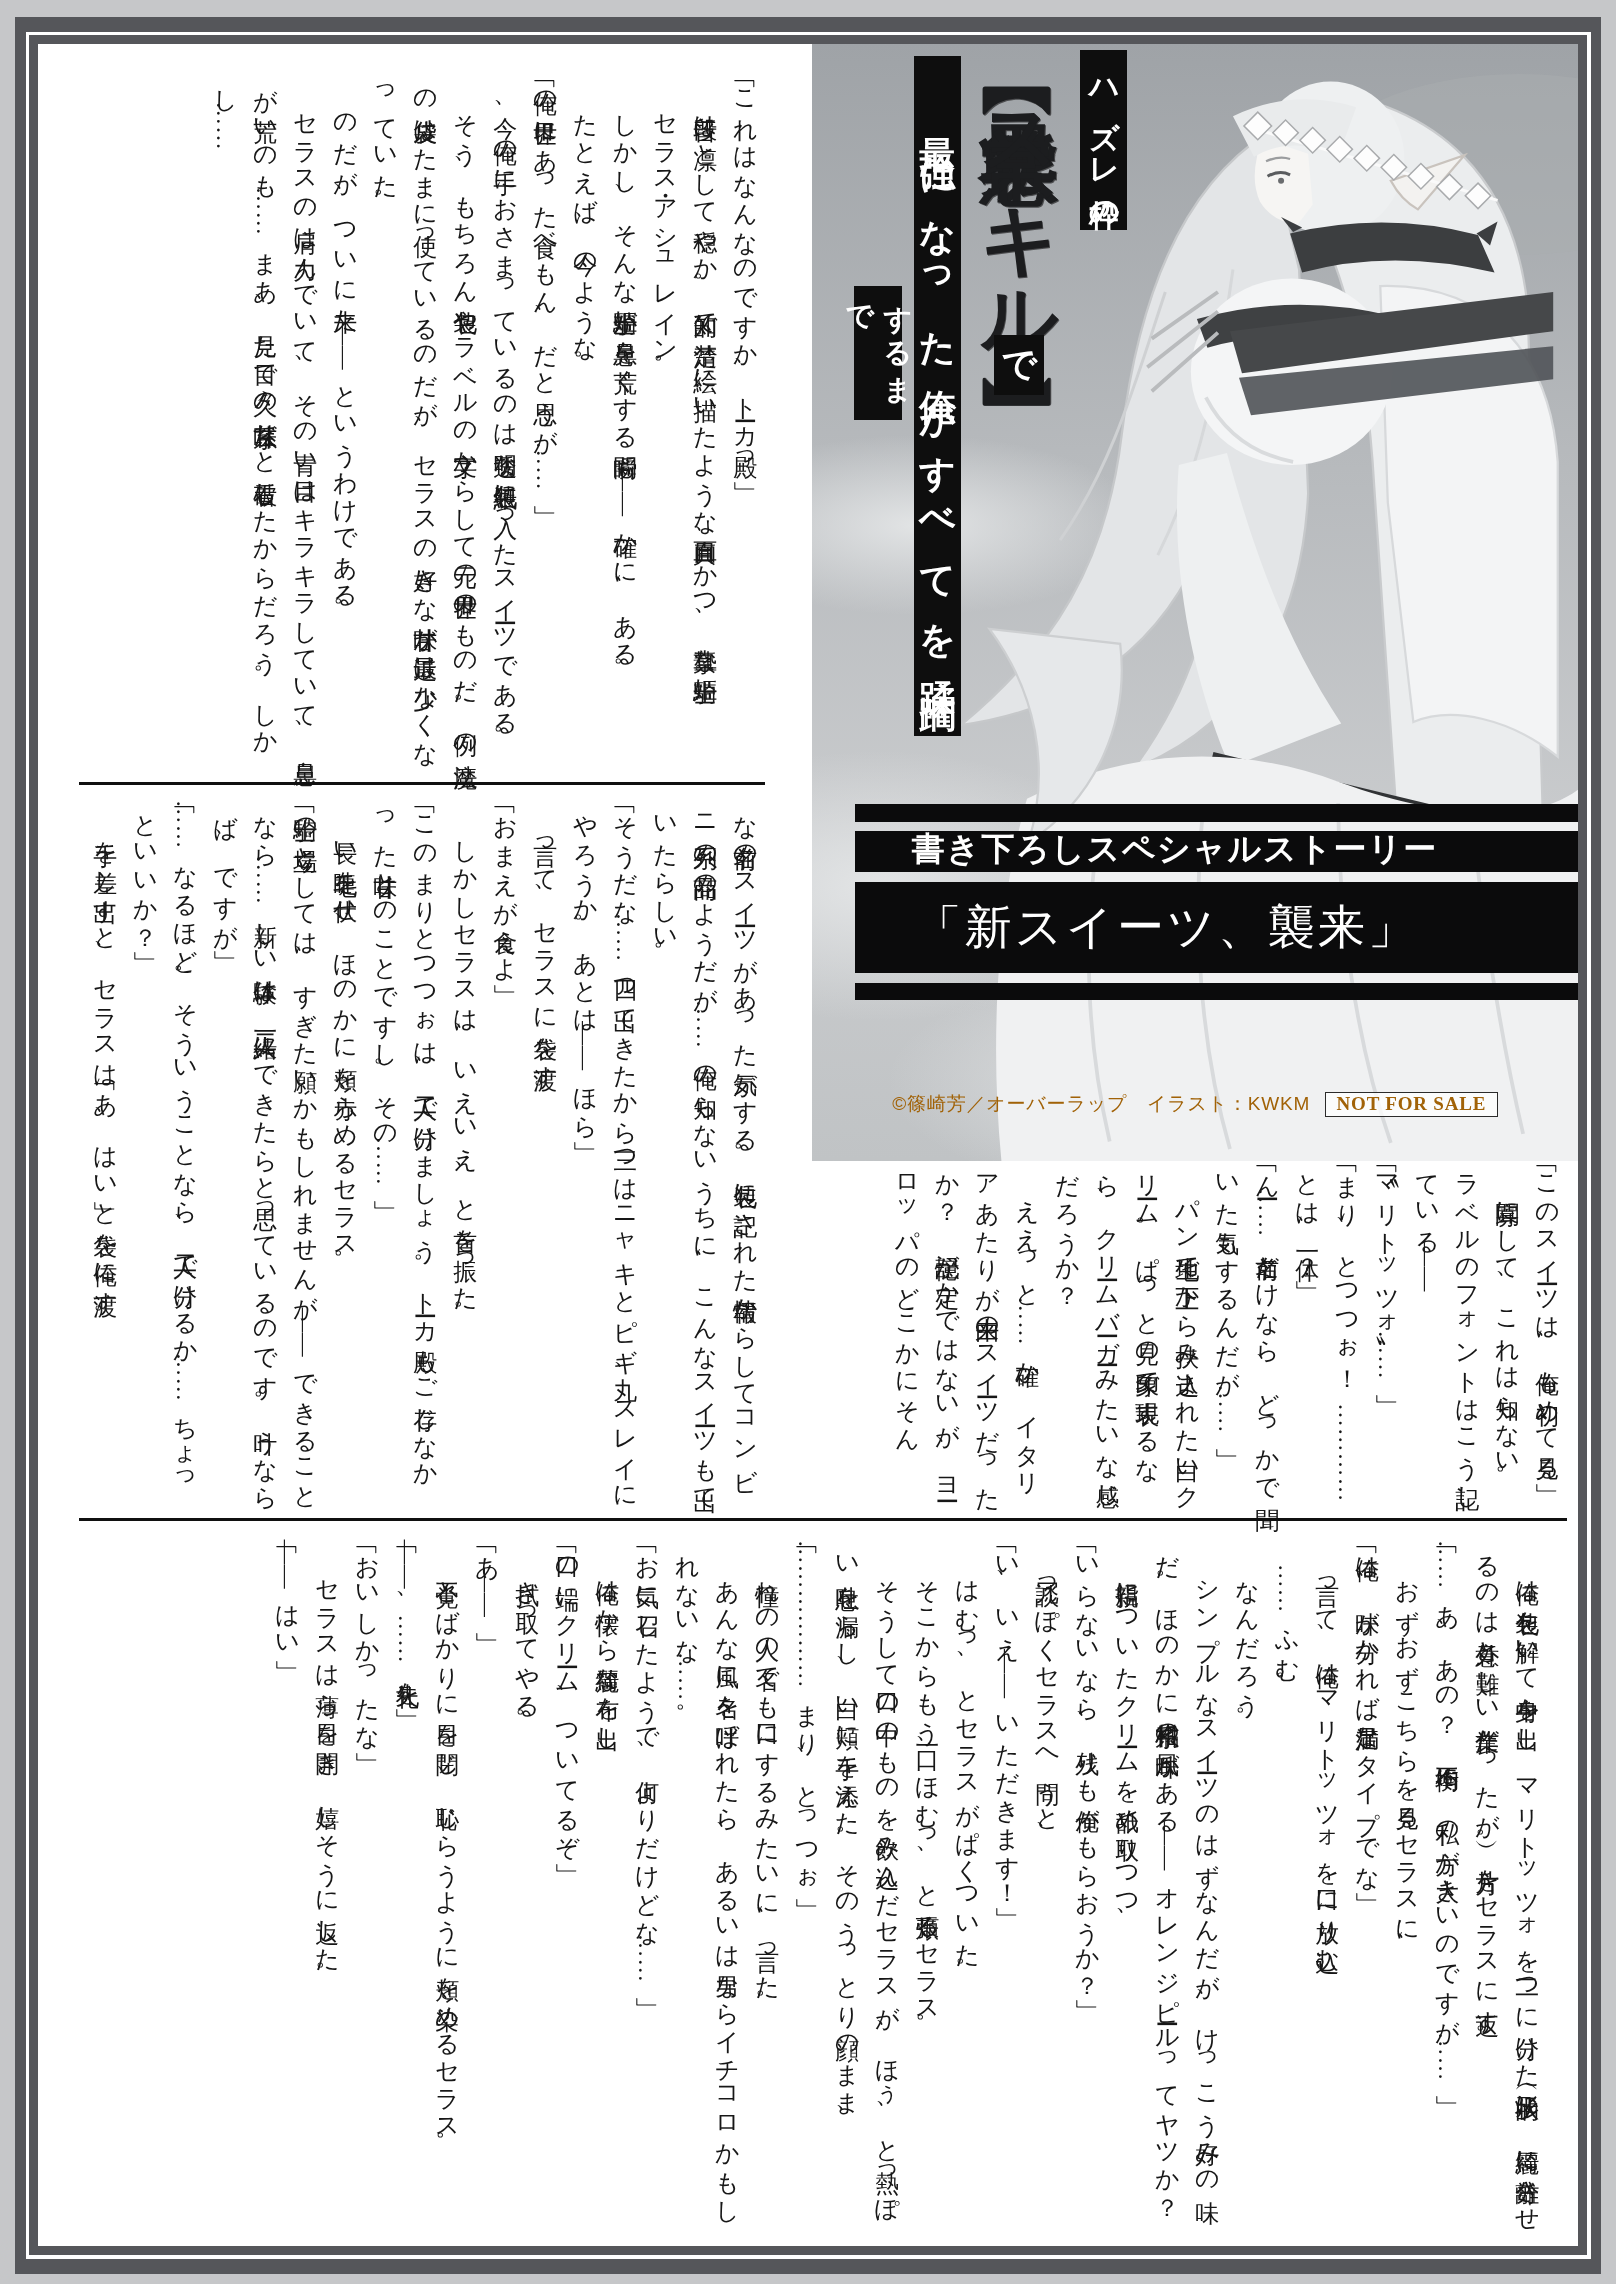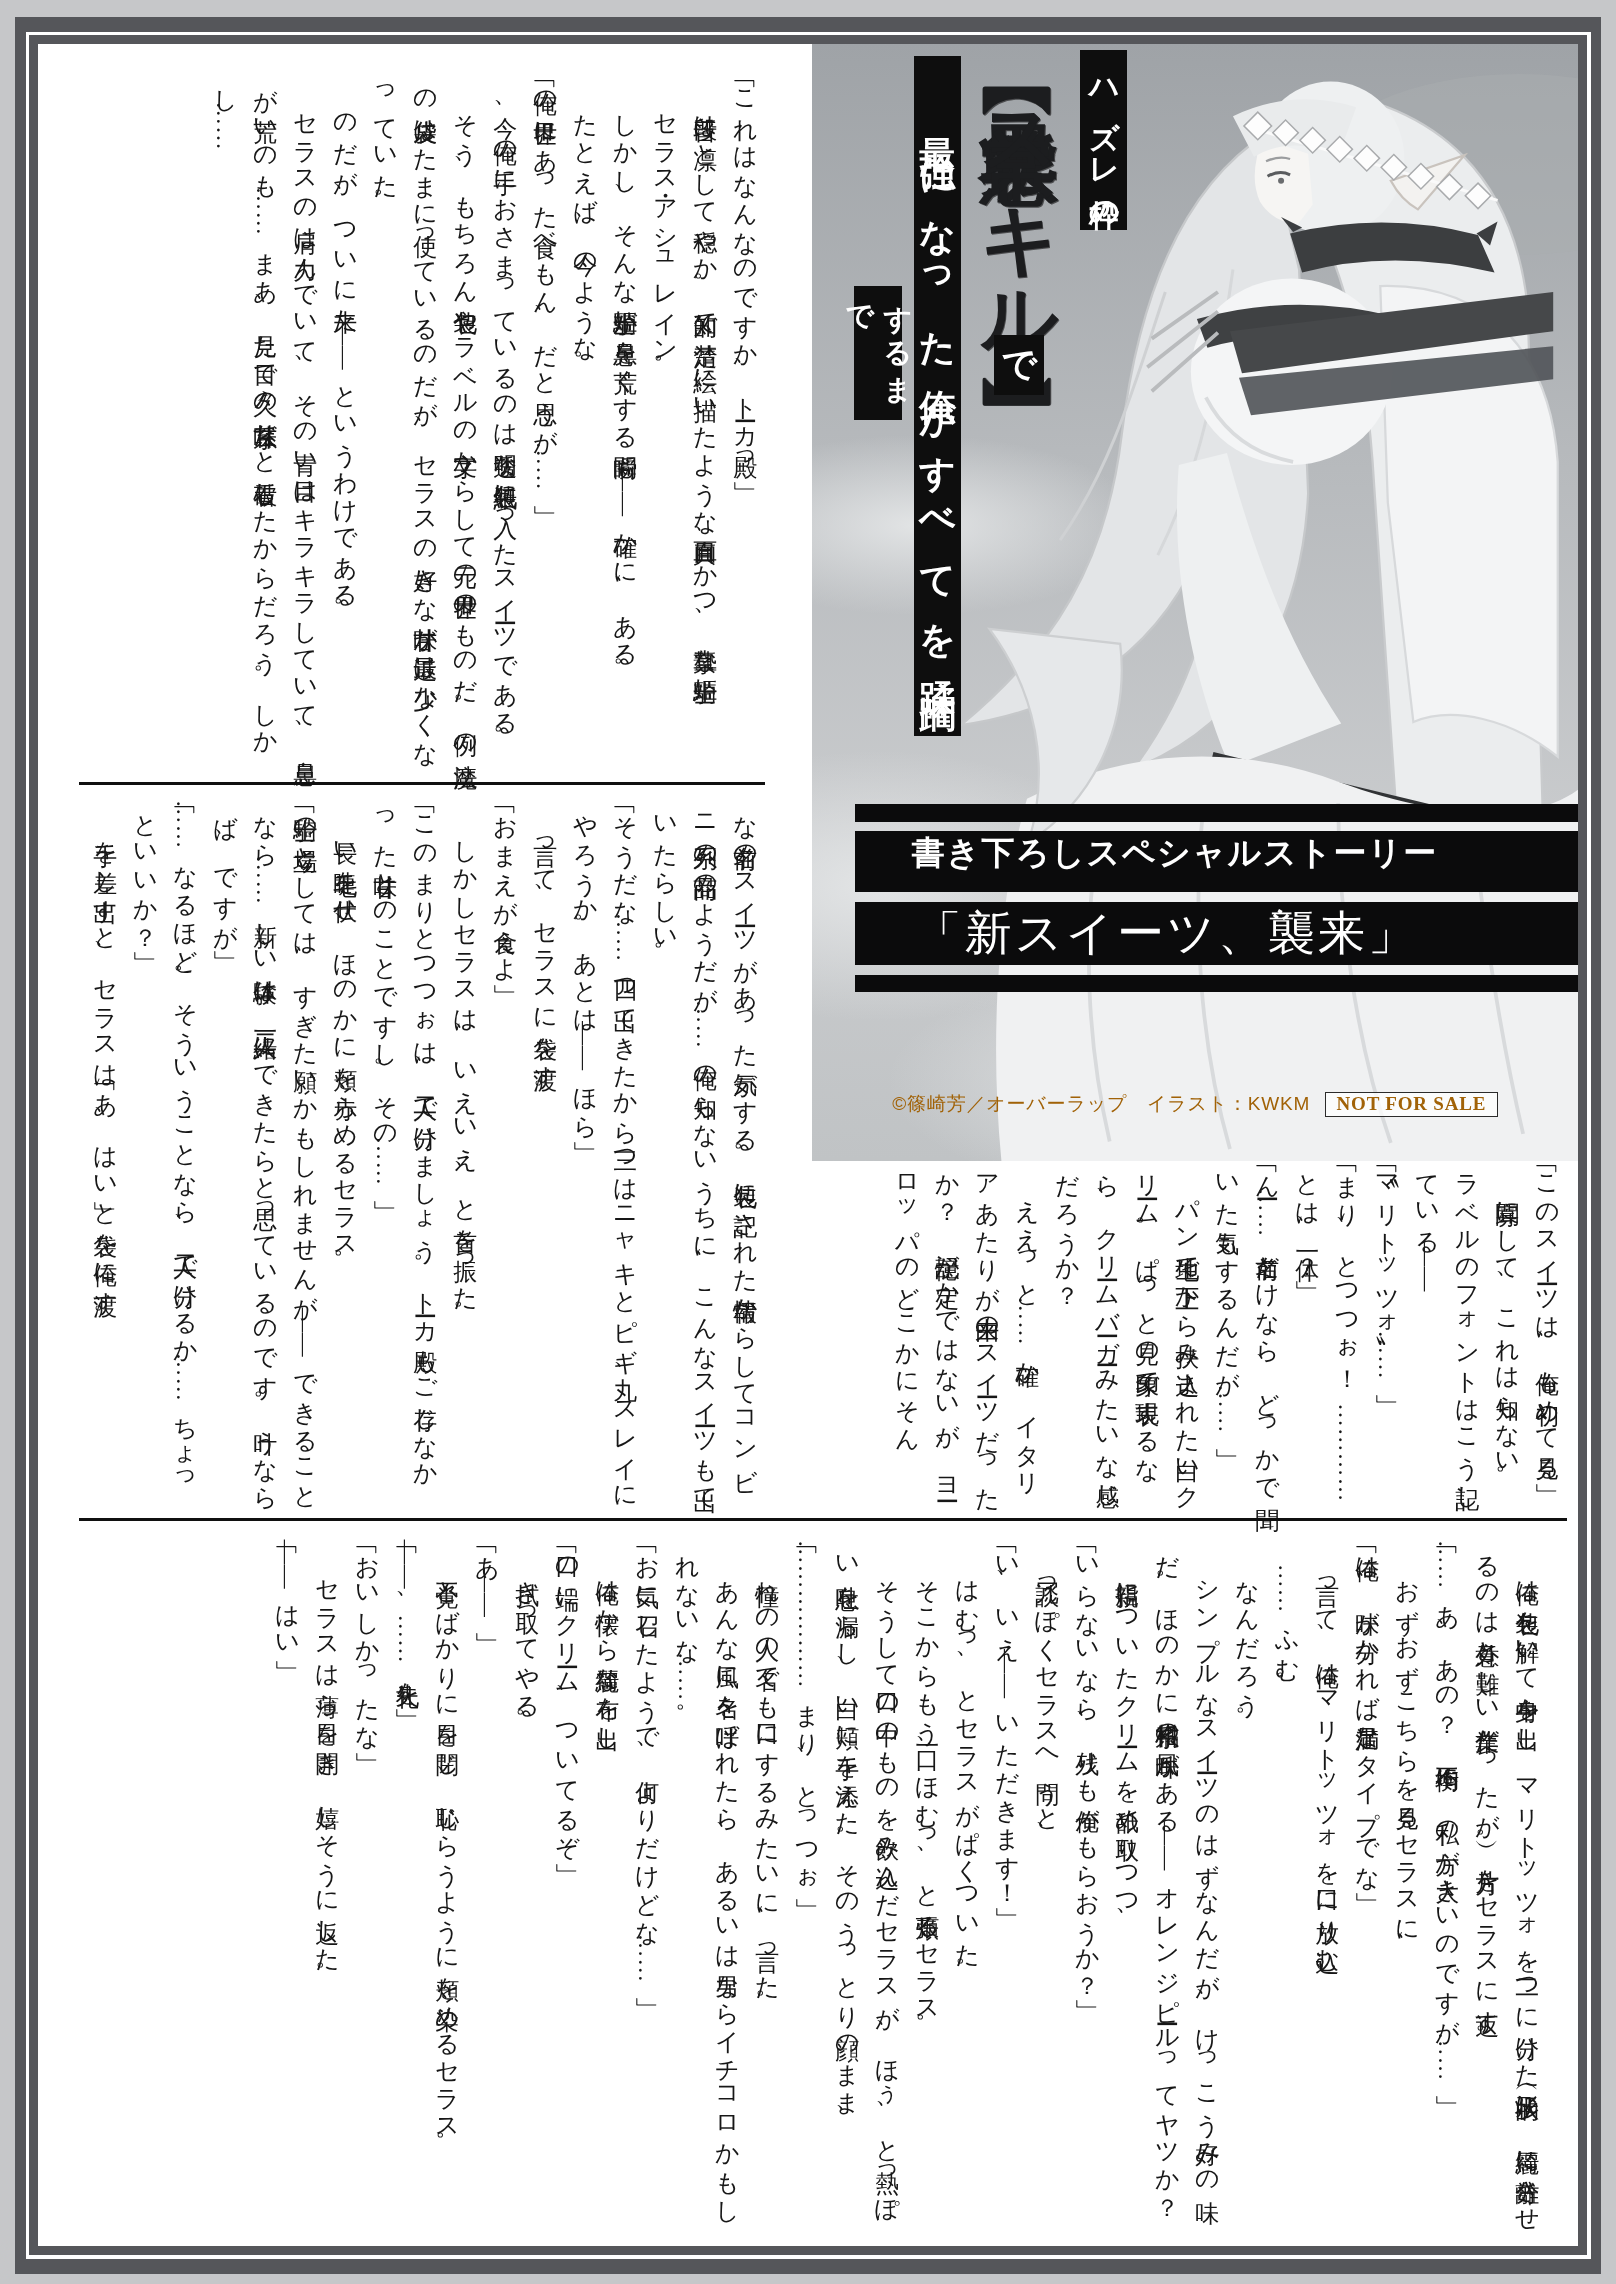--- a/index.html
+++ b/index.html
@@ -67,24 +67,24 @@
   .skill-de{
     margin-top:7.5px;background:#0e0e0e;color:#fff;width:50px;height:60px;
     display:flex;align-items:center;justify-content:center;
     font-family:"Liberation Sans","DejaVu Sans",sans-serif;font-weight:bold;font-size:35px;
   }
 
   
   .banner{position:absolute;right:0;top:760px;width:723px;z-index:5;}
   .bar{background:#0b0b0c;}
   .bar-thin{height:17.3px;}
-  .bar-label{height:61px;margin-top:9px;display:flex;align-items:flex-start;
+  .bar-label{height:41px;margin-top:9px;display:flex;align-items:flex-end;
     font-family:"Liberation Sans","DejaVu Sans",sans-serif;font-weight:bold;
     color:#ffffff;font-size:33px;letter-spacing:1.5px;padding-left:57px;}
-  .bar-story{height:63px;margin-top:10.5px;display:flex;align-items:center;
+  .bar-story{height:91px;margin-top:10.5px;display:flex;align-items:center;
     font-family:"Liberation Serif","DejaVu Serif",serif;
     color:#ffffff;font-size:47px;letter-spacing:3px;padding-left:60px;}
   .bar-bottom{margin-top:9.8px;}
 
   
   .credit{
     position:absolute;top:1047px;right:80px;z-index:6;
     font-family:"Liberation Sans","DejaVu Sans",sans-serif;
     font-size:19px;color:#a16207;letter-spacing:0.8px;
     display:flex;align-items:center;

